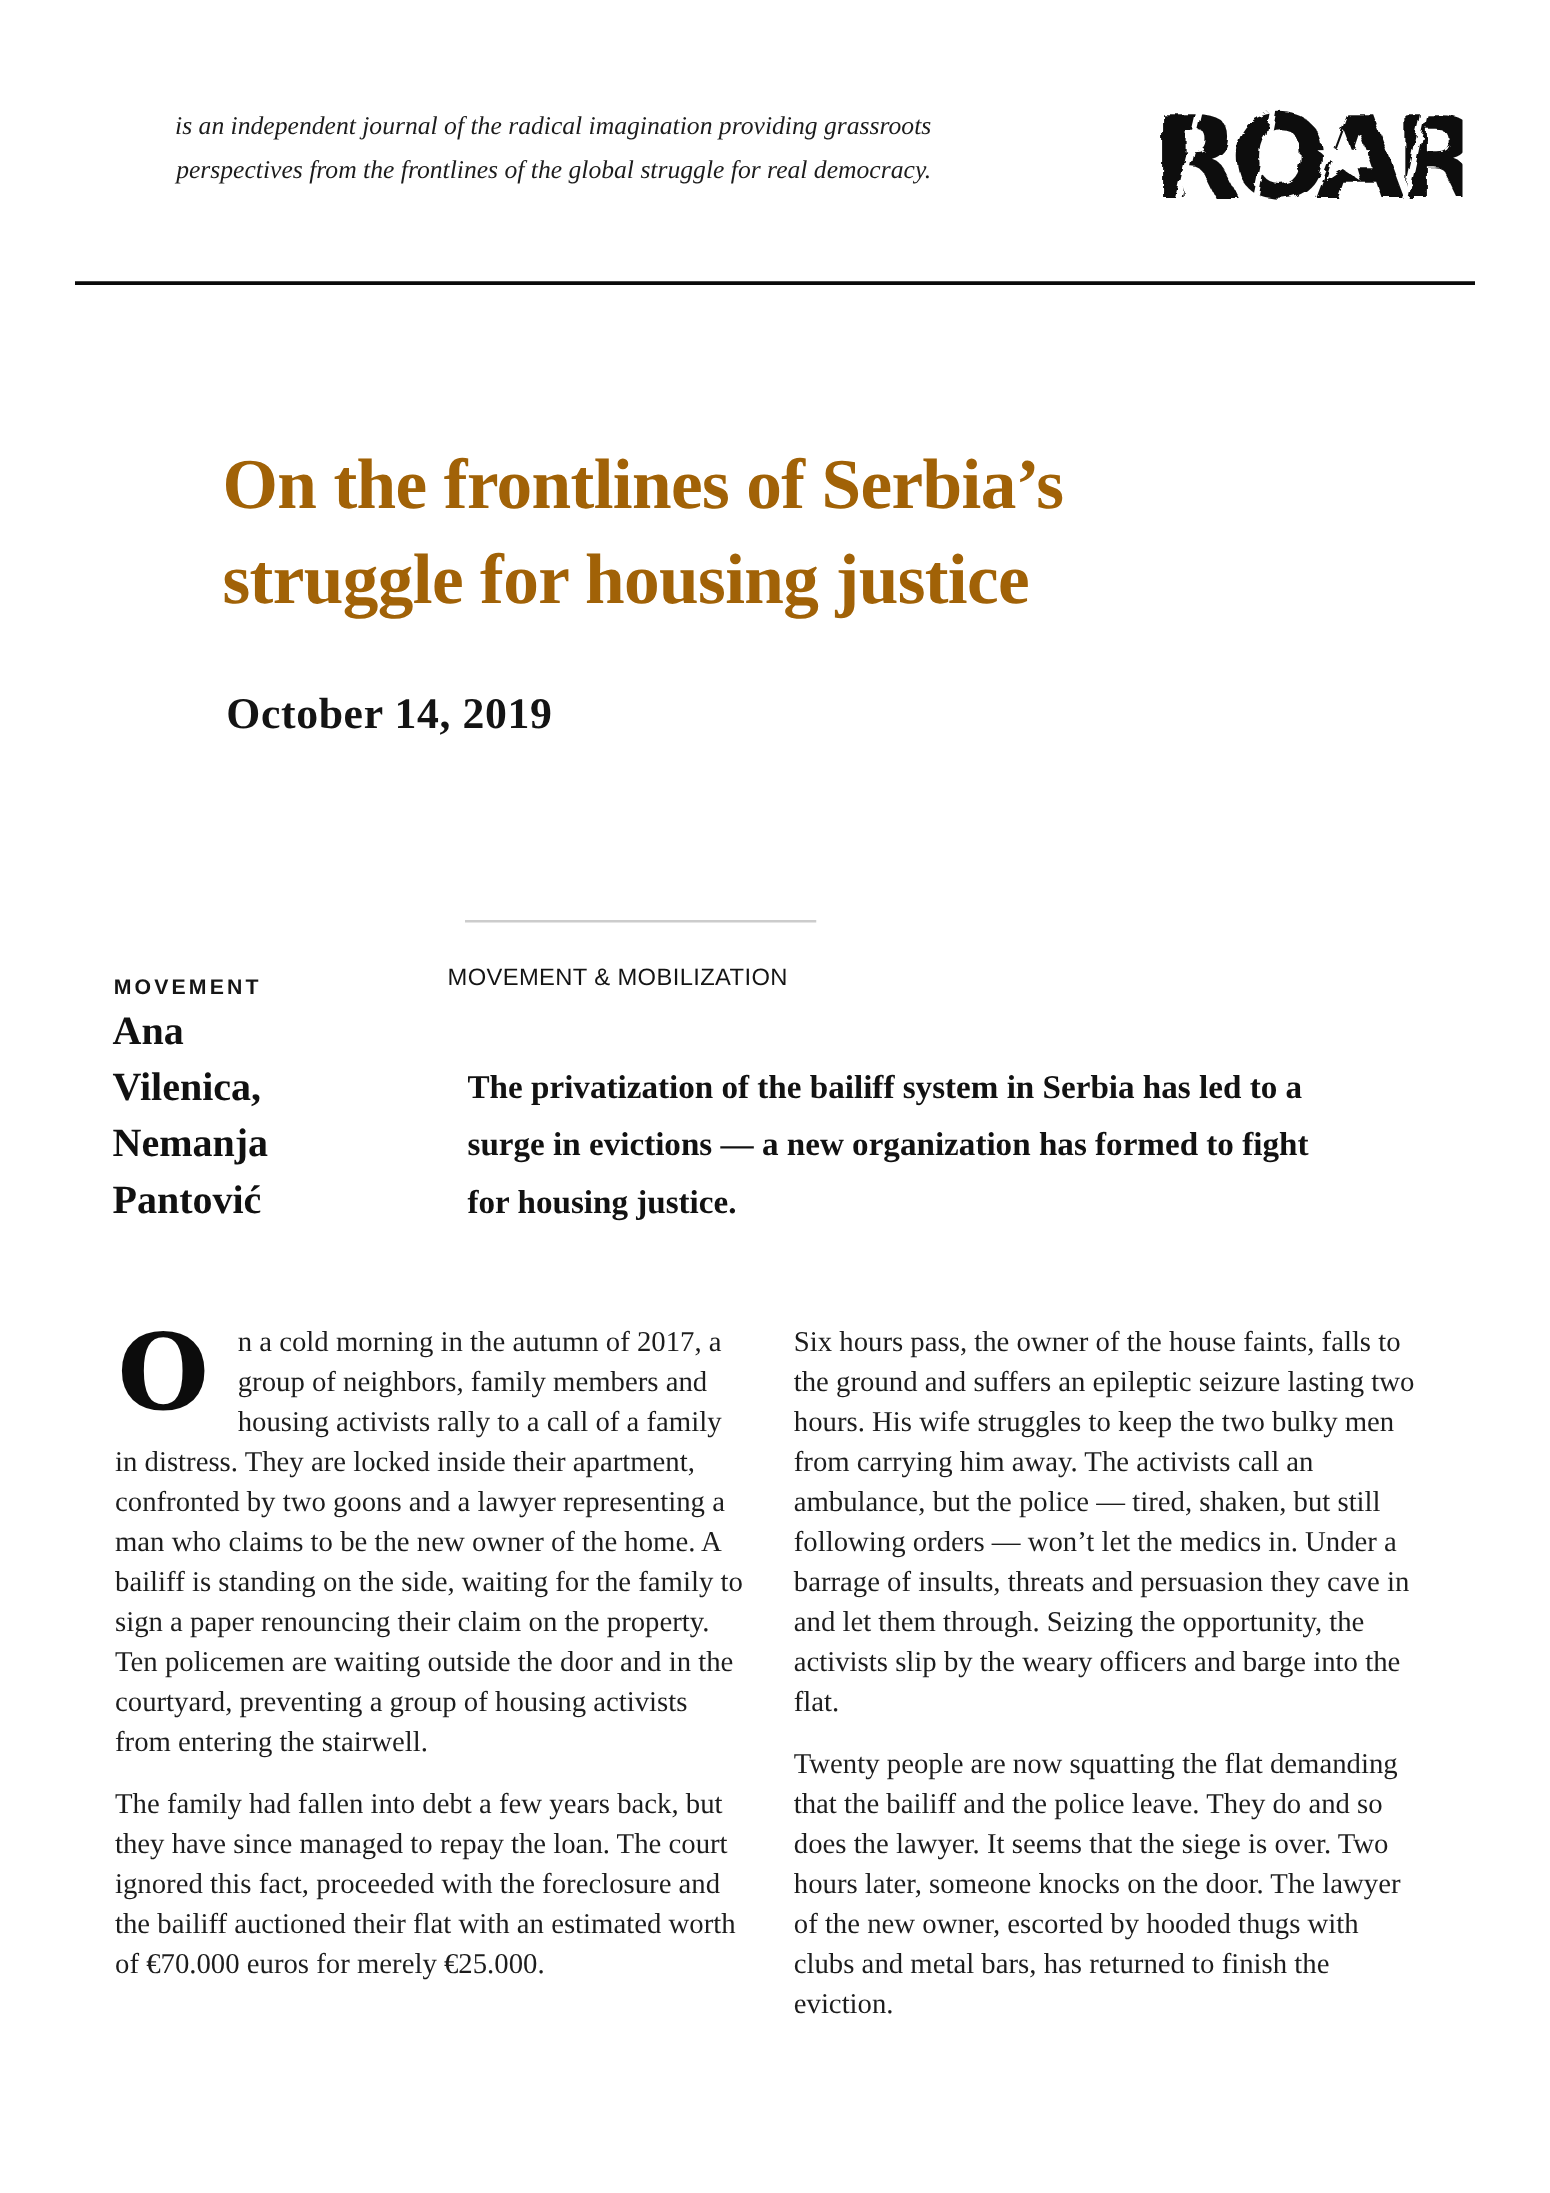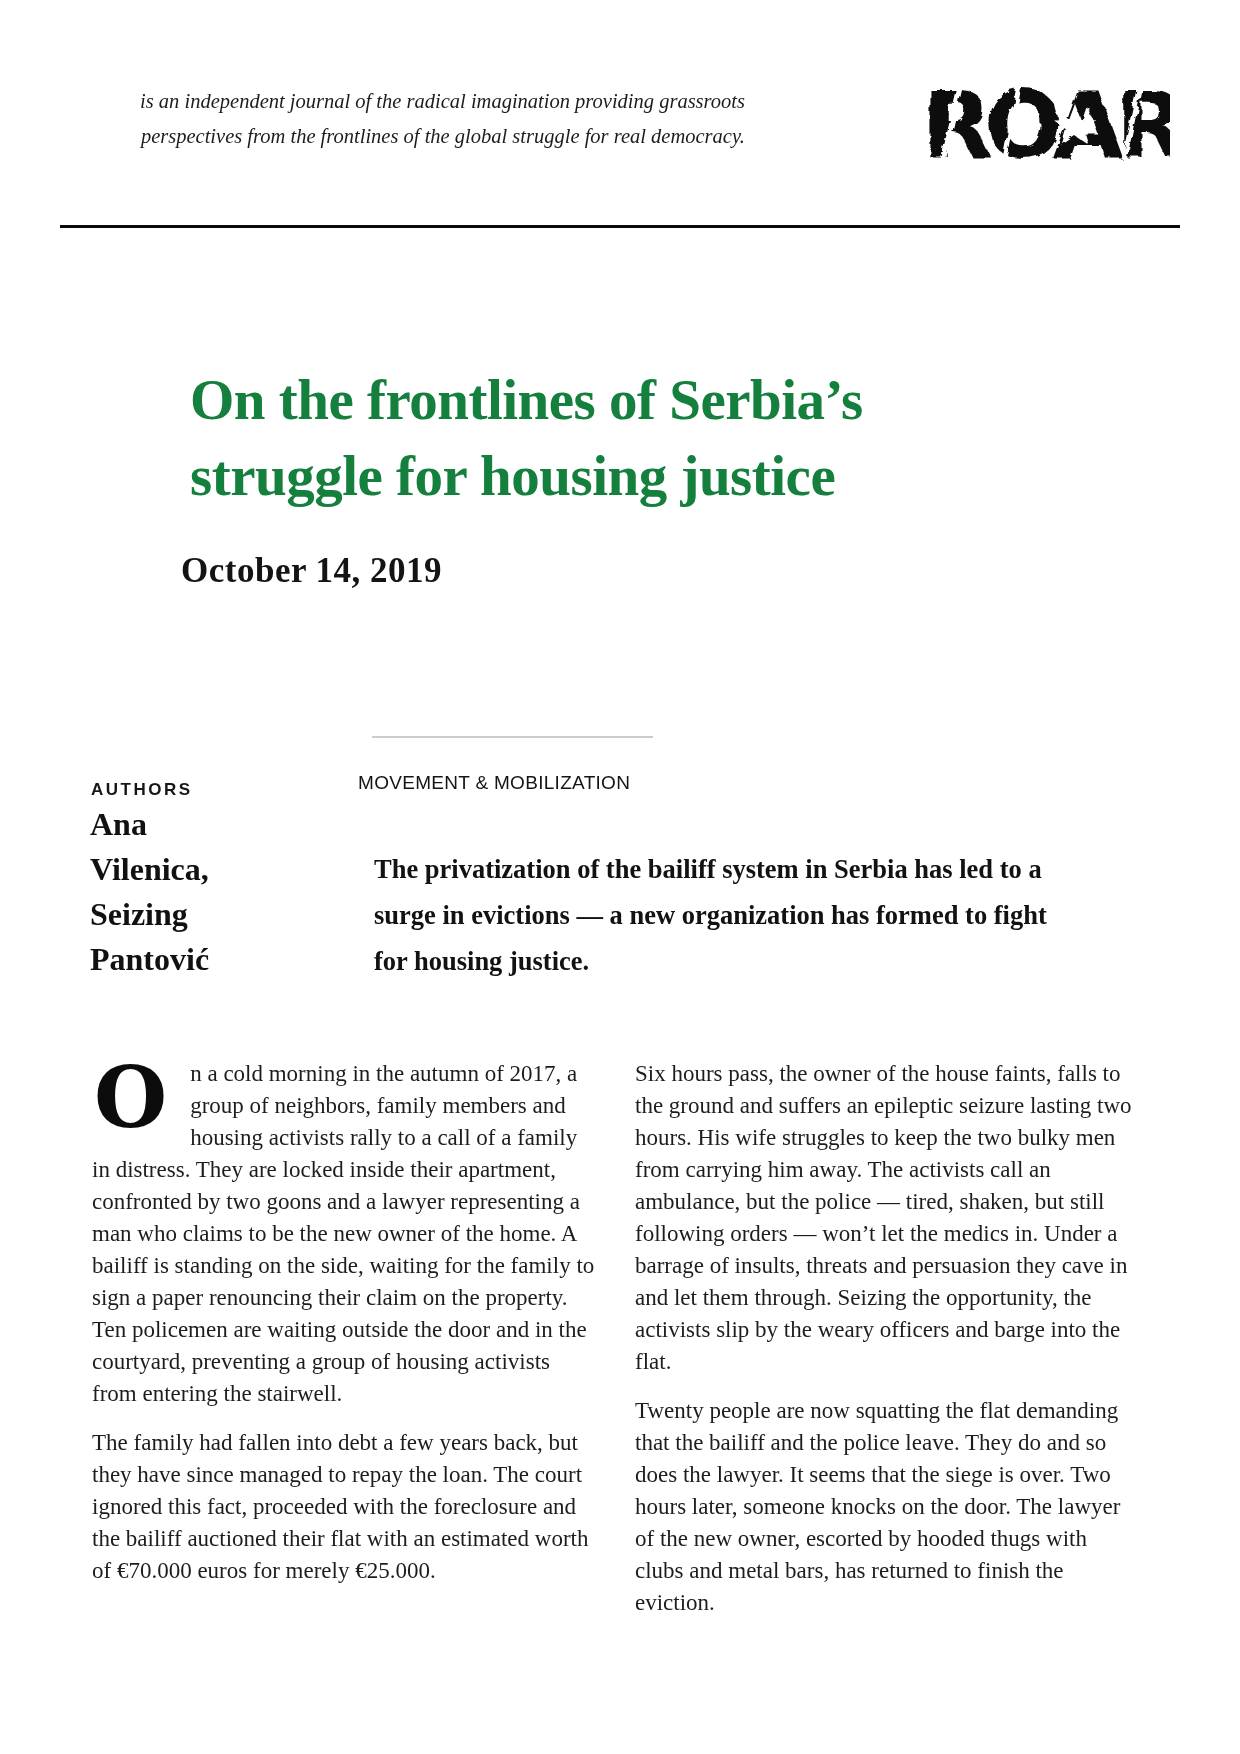--- a/index.html
+++ b/index.html
@@ -7,23 +7,23 @@
         color:#1a1a1a;}
 
   
   .tagline{position:absolute;left:55px;top:84px;width:690px;margin:0;
            font-family:"Liberation Serif","DejaVu Serif",serif;font-style:italic;
            font-size:20.5px;line-height:35px;text-align:right;color:#1c1c1c;}
   .logo{position:absolute;top:74px;right:70px;width:250px;height:104px;}
   .rule{position:absolute;left:60px;top:225px;width:1120px;border-top:3px solid #0a0a0a;}
 
   
-  .title{position:absolute;left:178px;top:350px;width:870px;margin:12px;
+  .title{position:absolute;left:178px;top:350px;width:870px;margin:0;
          font-family:"Liberation Serif","DejaVu Serif",serif;font-weight:700;
-         font-size:57px;line-height:76px;letter-spacing:-0.5px;color:#15803d;}
+         font-size:57px;line-height:76px;letter-spacing:-0.5px;color:#a16207;}
   .date{position:absolute;left:181px;top:551px;
         font-family:"Liberation Serif","DejaVu Serif",serif;font-weight:600;
         font-size:35px;color:#141414;letter-spacing:0.5px;}
 
   
   .meta-divider{position:absolute;left:372px;top:736px;width:281px;border-top:2px solid #cccccc;}
   .authors-label{position:absolute;left:91px;top:780px;
         font-family:"Liberation Sans","DejaVu Sans",sans-serif;font-weight:700;
         font-size:17px;letter-spacing:2.5px;color:#161616;}
   .authors{position:absolute;left:90px;top:802px;width:165px;
@@ -72,24 +72,24 @@
     </svg>
   </div>
 
   <div class="rule"></div>
 
   <h1 class="title">On the frontlines of Serbia’s struggle for housing justice</h1>
   <div class="date">October 14, 2019</div>
 
   <div class="meta-divider"></div>
 
-  <div class="authors-label">AUTHORS</div>
+  <div class="authors-label">MOVEMENT</div>
   <div class="authors">
     <div class="author">Ana Vilenica,</div>
-    <div class="author">Seizing Pantović</div>
+    <div class="author">Nemanja Pantović</div>
   </div>
 
   <div class="category">MOVEMENT &amp; MOBILIZATION</div>
   <p class="deck">The privatization of the bailiff system in Serbia has led to a surge in evictions — a new organization has formed to fight for housing justice.</p>
 
   <div class="columns">
     <div class="col">
       <p class="para"><span class="dropcap">O</span><span>n a cold morning in the autumn of 2017, a group of neighbors, family members and housing activists rally to a call of a family in distress. They are locked inside their apartment, confronted by two goons and a lawyer representing a man who claims to be the new owner of the home. A bailiff is standing on the side, waiting for the family to sign a paper renouncing their claim on the property. Ten policemen are waiting outside the door and in the courtyard, preventing a group of housing activists from entering the stairwell.</span></p>
       <p class="para">The family had fallen into debt a few years back, but they have since managed to repay the loan. The court ignored this fact, proceeded with the foreclosure and the bailiff auctioned their flat with an estimated worth of €70.000 euros for merely €25.000.</p>
     </div>

